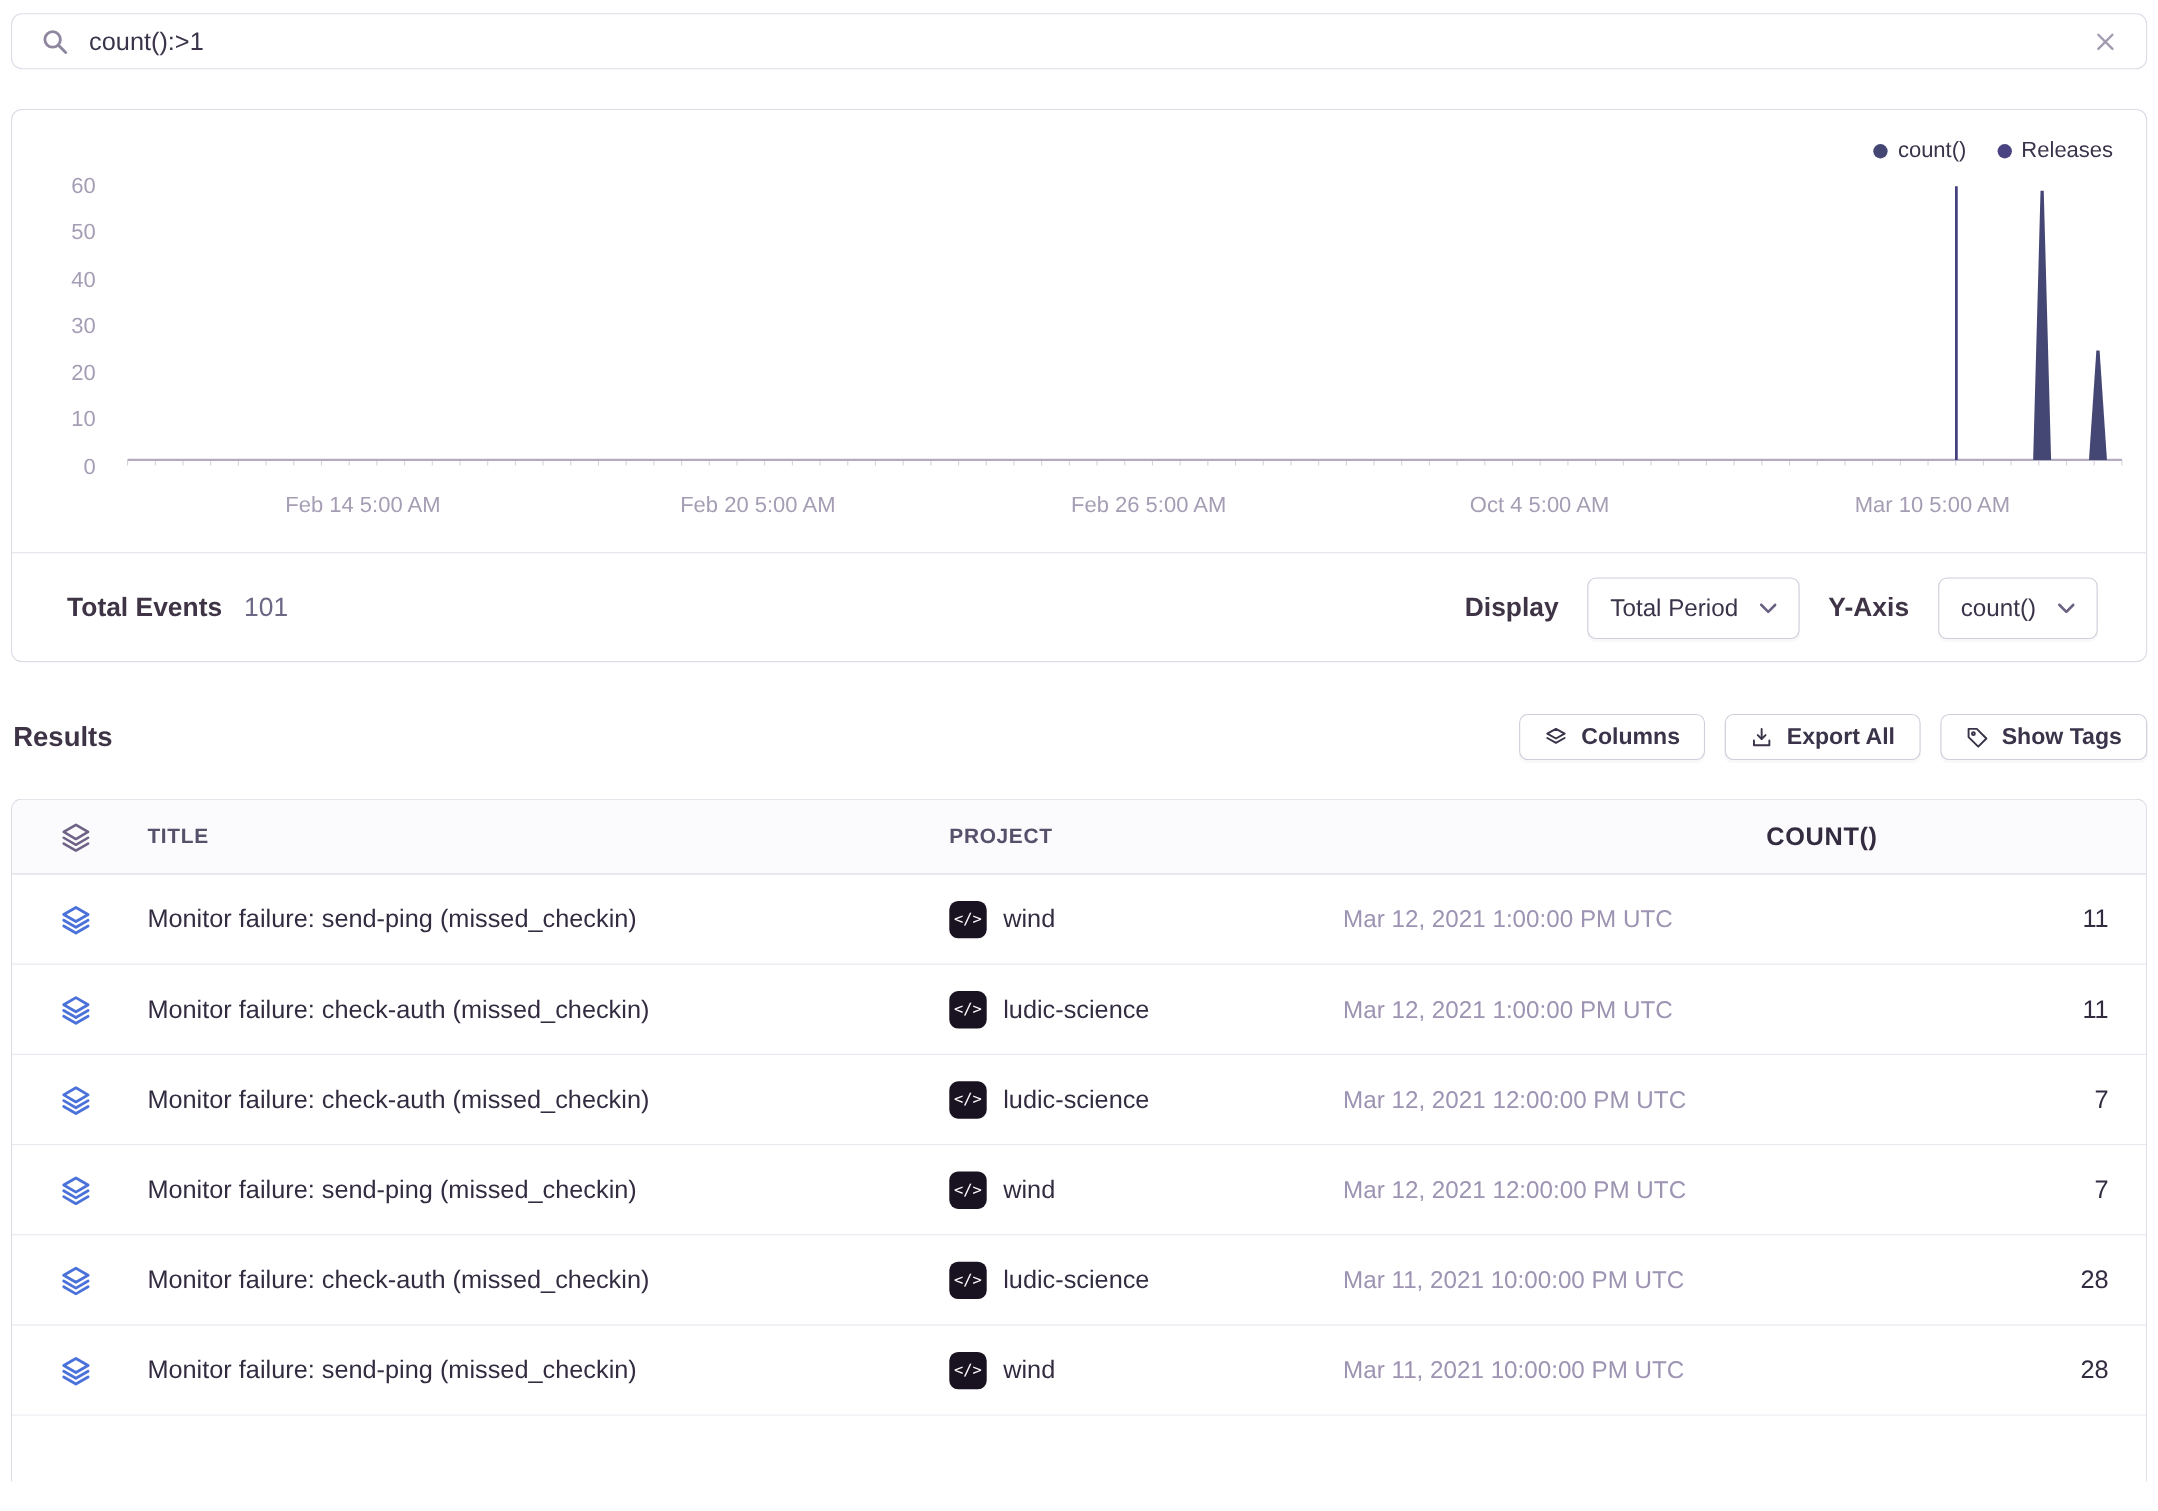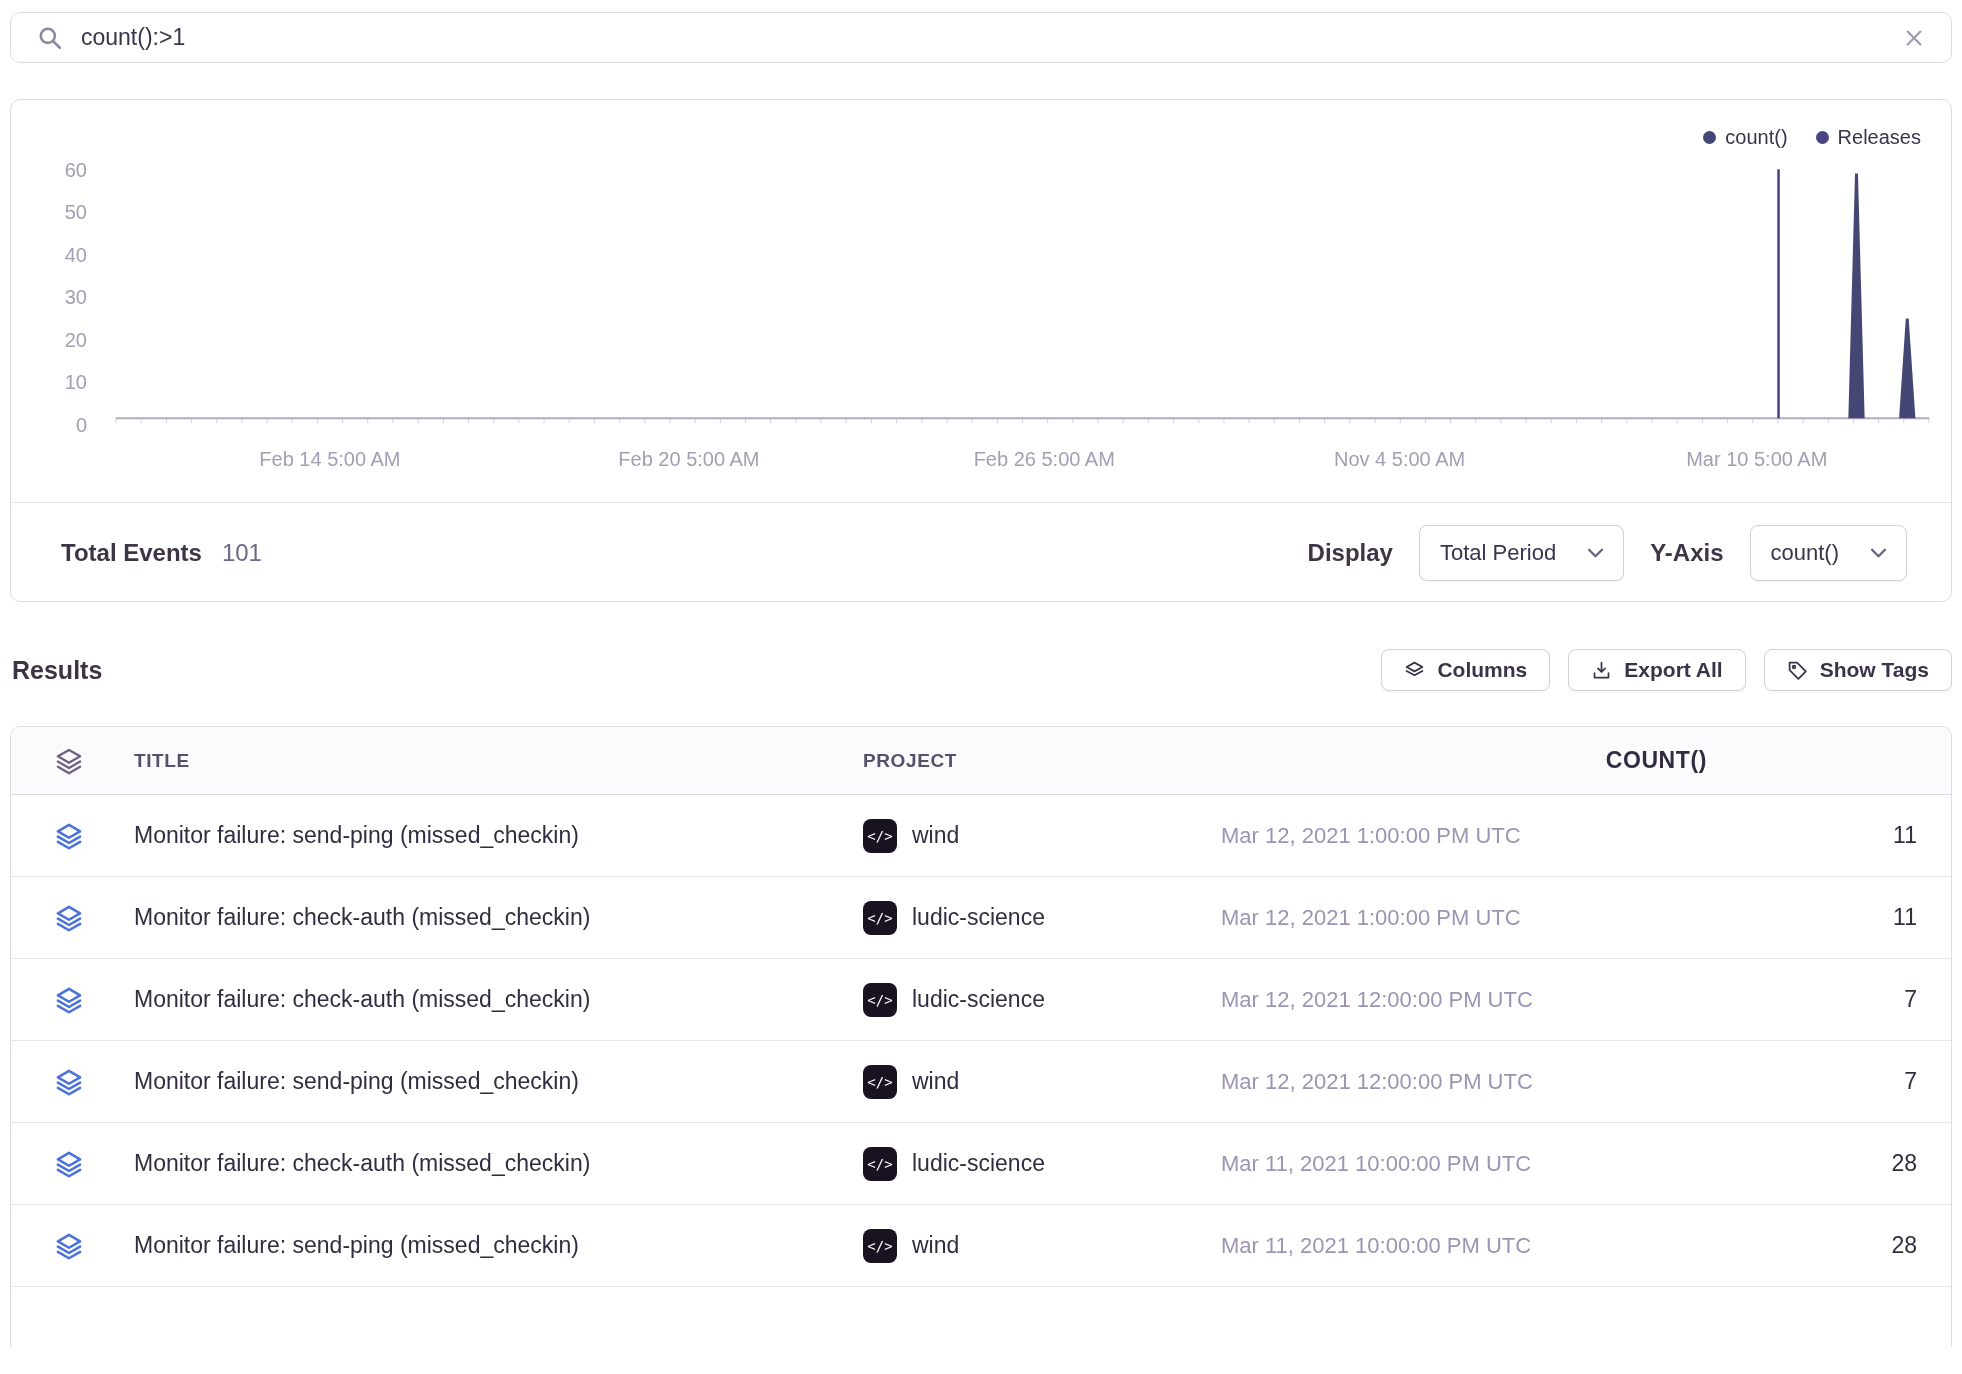--- a/index.html
+++ b/index.html
@@ -59,21 +59,21 @@
   }
   .chart-footer {
     height: 99px; display: flex; align-items: center;
     padding: 0 44px 0 50px;
   }
   .total-label { font-size: 24px; font-weight: 700; color: #3E3446; }
   .total-value { font-size: 24px; color: #6e6887; margin-left: 20px; }
   .footer-right { margin-left: auto; display: flex; align-items: center; gap: 26px; }
   .ctl-label { font-size: 24px; font-weight: 700; color: #3E3446; }
   .dropdown {
-    display: flex; align-items: center; gap: 32px;
+    display: flex; align-items: center; gap: 20px;
     height: 56px; padding: 0 20px;
     border: 1px solid #d2ccdb; border-radius: 8px; background: #fff;
     font-family: "Liberation Sans", sans-serif;
     font-size: 22px; color: #3a3349; cursor: pointer;
     box-shadow: 0 2px 1px rgba(40,30,60,0.03);
   }
 
   
   .results-row {
     margin-top: 47px;
@@ -245,21 +245,21 @@
           <line x1="0" y1="300" x2="1000" y2="300" stroke="#b3abc0" stroke-width="2" vector-effect="non-scaling-stroke"></line>
           <line x1="917" y1="9.677419354838719" x2="917" y2="300" stroke="#46407e" stroke-width="2.5" vector-effect="non-scaling-stroke"></line>
           <polygon points="955.5,300 959.2,14.51612903225805 960.8,14.51612903225805 964.5,300" fill="#444674"></polygon>
           <polygon points="983.5,300 987.2,183.8709677419355 988.8,183.8709677419355 992.5,300" fill="#444674"></polygon>
         </svg>
       </div>
     <div class="x-labels">
         <span style="left: 11.8%;">Feb 14 5:00 AM</span>
         <span style="left: 31.6%;">Feb 20 5:00 AM</span>
         <span style="left: 51.2%;">Feb 26 5:00 AM</span>
-        <span style="left: 70.8%;">Nov 4 5:00 AM</span>
+        <span style="left: 70.8%;">Oct 4 5:00 AM</span>
         <span style="left: 90.5%;">Mar 10 5:00 AM</span>
       </div>
   </div>
   <div class="chart-footer">
     <span class="total-label">Total Events</span>
     <span class="total-value">101</span>
     <div class="footer-right">
       <span class="ctl-label">Display</span>
       <button class="dropdown">
         <span>Total Period</span>

